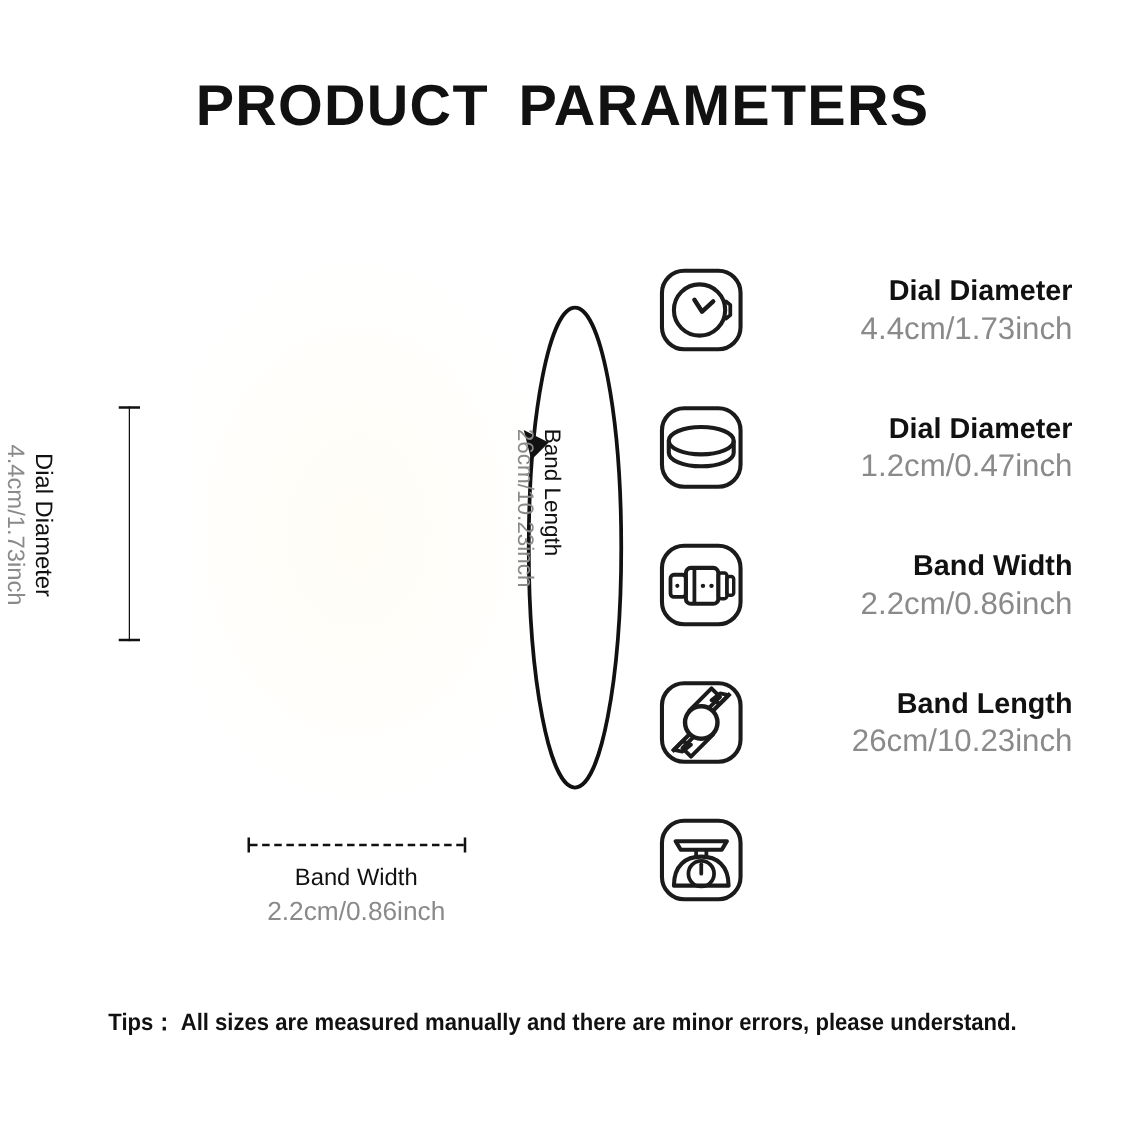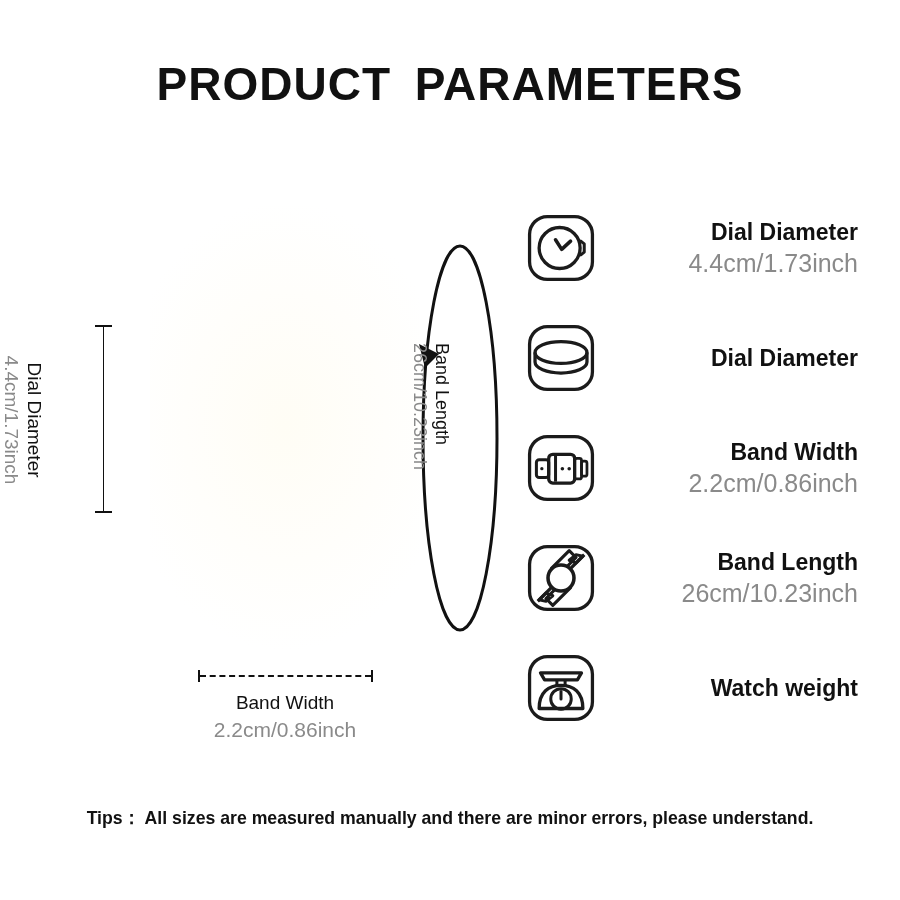--- a/index.html
+++ b/index.html
@@ -478,20 +478,21 @@
     <div class="spec-row">
       <div class="spec-icon">
         <svg viewBox="0 0 60 60">
           <rect x="7" y="7" width="46" height="46" rx="13" fill="none" stroke="#1b1b1b" stroke-width="2.4"></rect>
           <ellipse cx="30" cy="26" rx="19" ry="8" fill="none" stroke="#1b1b1b" stroke-width="2.4"></ellipse>
           <path d="M11 26 L11 33 A19 8 0 0 0 49 33 L49 26" fill="none" stroke="#1b1b1b" stroke-width="2.4" stroke-linejoin="round"></path>
         </svg>
       </div>
       <div class="spec-text">
         <span class="spec-label">Dial Diameter</span>
+        <span class="spec-value">1.2cm/0.47inch</span>
       </div>
     </div>
 
     <div class="spec-row">
       <div class="spec-icon">
         <svg viewBox="0 0 60 60">
           <rect x="7" y="7" width="46" height="46" rx="13" fill="none" stroke="#1b1b1b" stroke-width="2.4"></rect>
           <rect x="12" y="24" width="9" height="13" rx="2" fill="none" stroke="#1b1b1b" stroke-width="2.2"></rect>
           <rect x="21" y="20" width="19" height="21" rx="3" fill="none" stroke="#1b1b1b" stroke-width="2.4"></rect>
           <rect x="40" y="23" width="5" height="15" rx="1.5" fill="none" stroke="#1b1b1b" stroke-width="2"></rect>
@@ -531,20 +532,19 @@
         <svg viewBox="0 0 60 60">
           <rect x="7" y="7" width="46" height="46" rx="13" fill="none" stroke="#1b1b1b" stroke-width="2.4"></rect>
           <path d="M15 19 L45 19 L42 24 L18 24 Z" fill="none" stroke="#1b1b1b" stroke-width="2.4" stroke-linejoin="round"></path>
           <path d="M27 24 L27 28 M33 24 L33 28" fill="none" stroke="#1b1b1b" stroke-width="2.2"></path>
           <path d="M14 45 C14 33 21 28 30 28 C39 28 46 33 46 45 Z" fill="none" stroke="#1b1b1b" stroke-width="2.4" stroke-linejoin="round"></path>
           <circle cx="30" cy="38" r="7.5" fill="none" stroke="#1b1b1b" stroke-width="2.2"></circle>
           <line x1="30" y1="38" x2="30" y2="32.5" stroke="#1b1b1b" stroke-width="2.2" stroke-linecap="round"></line>
         </svg>
       </div>
       <div class="spec-text">
-        <span class="spec-label">Watch weight</span>
       </div>
     </div>
   </div>
 
   <div class="tips">Tips： All sizes are measured manually and there are minor errors, please understand.</div>
 
 </div>
 
 </body></html>

